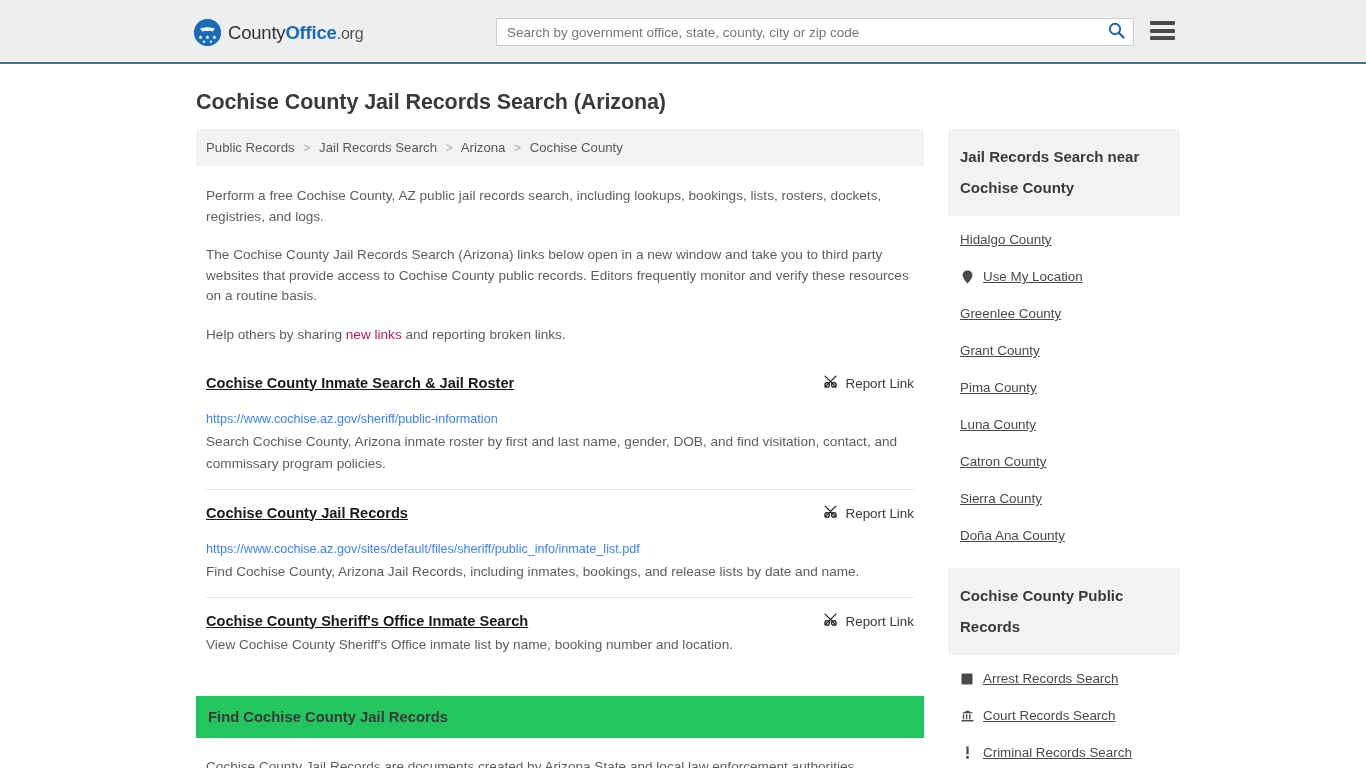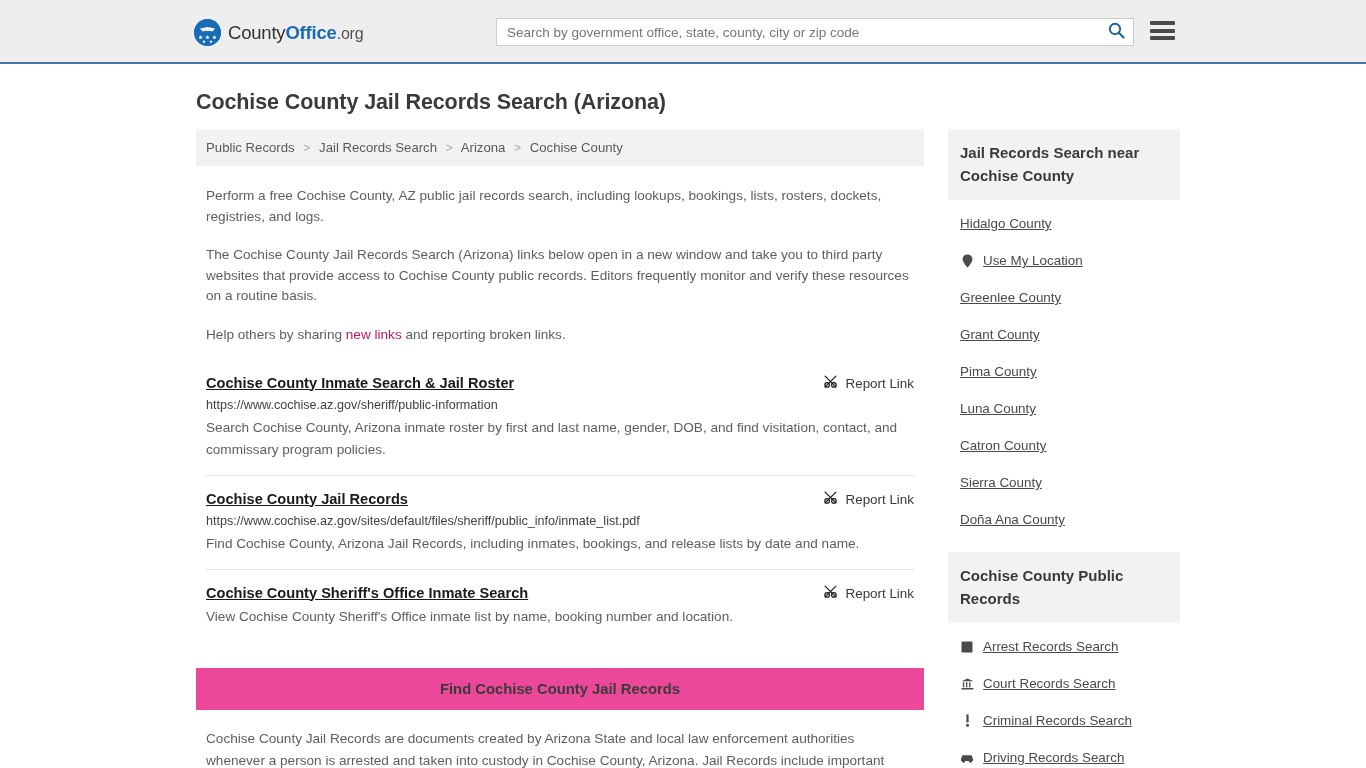--- a/index.html
+++ b/index.html
@@ -178,59 +178,58 @@
     gap: 8px;
     font-size: 13.4px;
     color: #3a3a3a;
     cursor: pointer;
     white-space: nowrap;
     padding-top: 1px;
   }
   .report-link .rl-label { color: #3a3a3a; }
   .result-url {
     font-size: 12.6px;
-    color: #404040;
-    margin-top: 6px;
+    color: #3b82f6;
+    margin-top: 20px;
     line-height: 15px;
     word-break: break-all;
   }
   .result-desc {
     font-size: 13.6px;
     color: #5e5e5e;
     line-height: 22px;
     margin-top: 4px;
     max-width: 700px;
   }
 
   
   .section-head {
-    background: #ec4899;
+    background: #22c55e;
     padding: 13px 12px;
     font-size: 14.8px;
     font-weight: bold;
     color: #3a3a3a;
     margin-top: 26px;
-    text-align: center;
   }
   .section-body { padding: 0 10px; }
   .section-body p {
     font-size: 13.6px;
     line-height: 22px;
     color: #5e5e5e;
     margin: 18px 0 0 0;
   }
 
   
   .side-head {
     background: #f2f2f2;
     padding: 12px 12px 13px 12px;
     font-size: 15px;
     font-weight: bold;
     color: #3a3a3a;
-    line-height: 23px;
+    line-height: 31px;
   }
   .side-list { margin: 0; padding: 0; list-style: none; }
   .side-item {
     display: flex;
     align-items: center;
     gap: 9px;
     padding: 11px 0 11px 12px;
     font-size: 13.4px;
   }
   .side-item:first-child { padding-top: 16px; }

